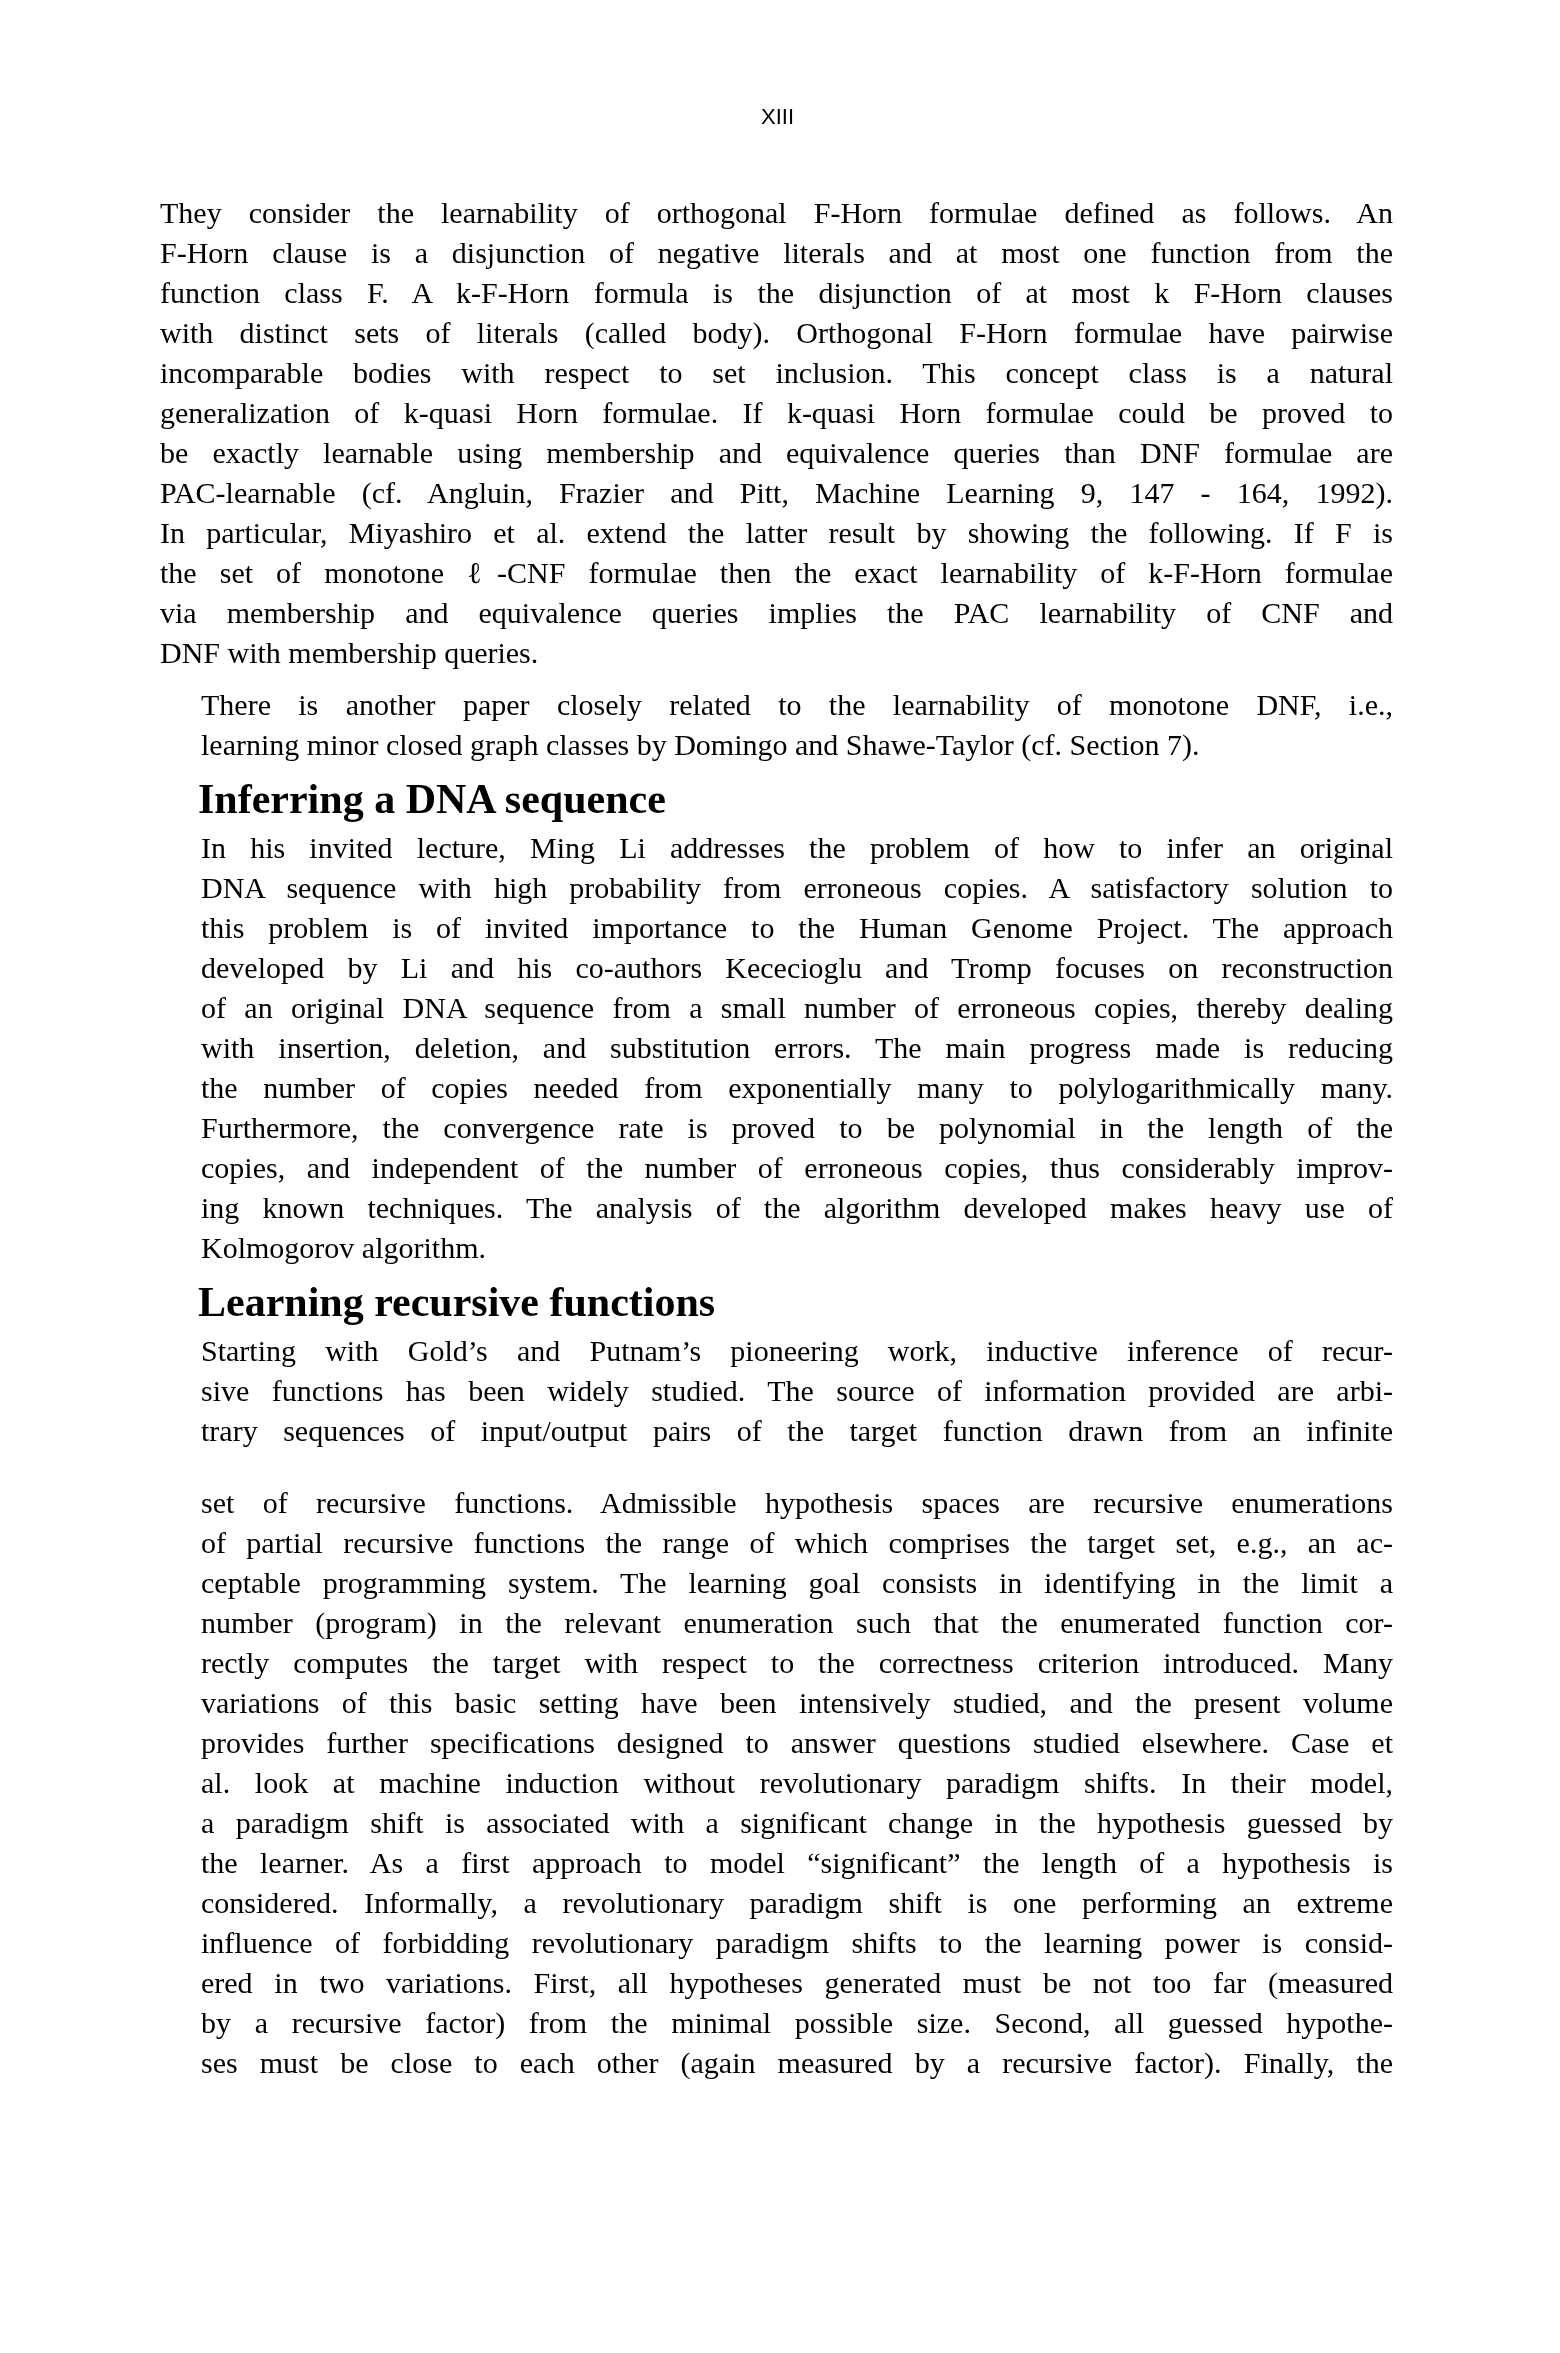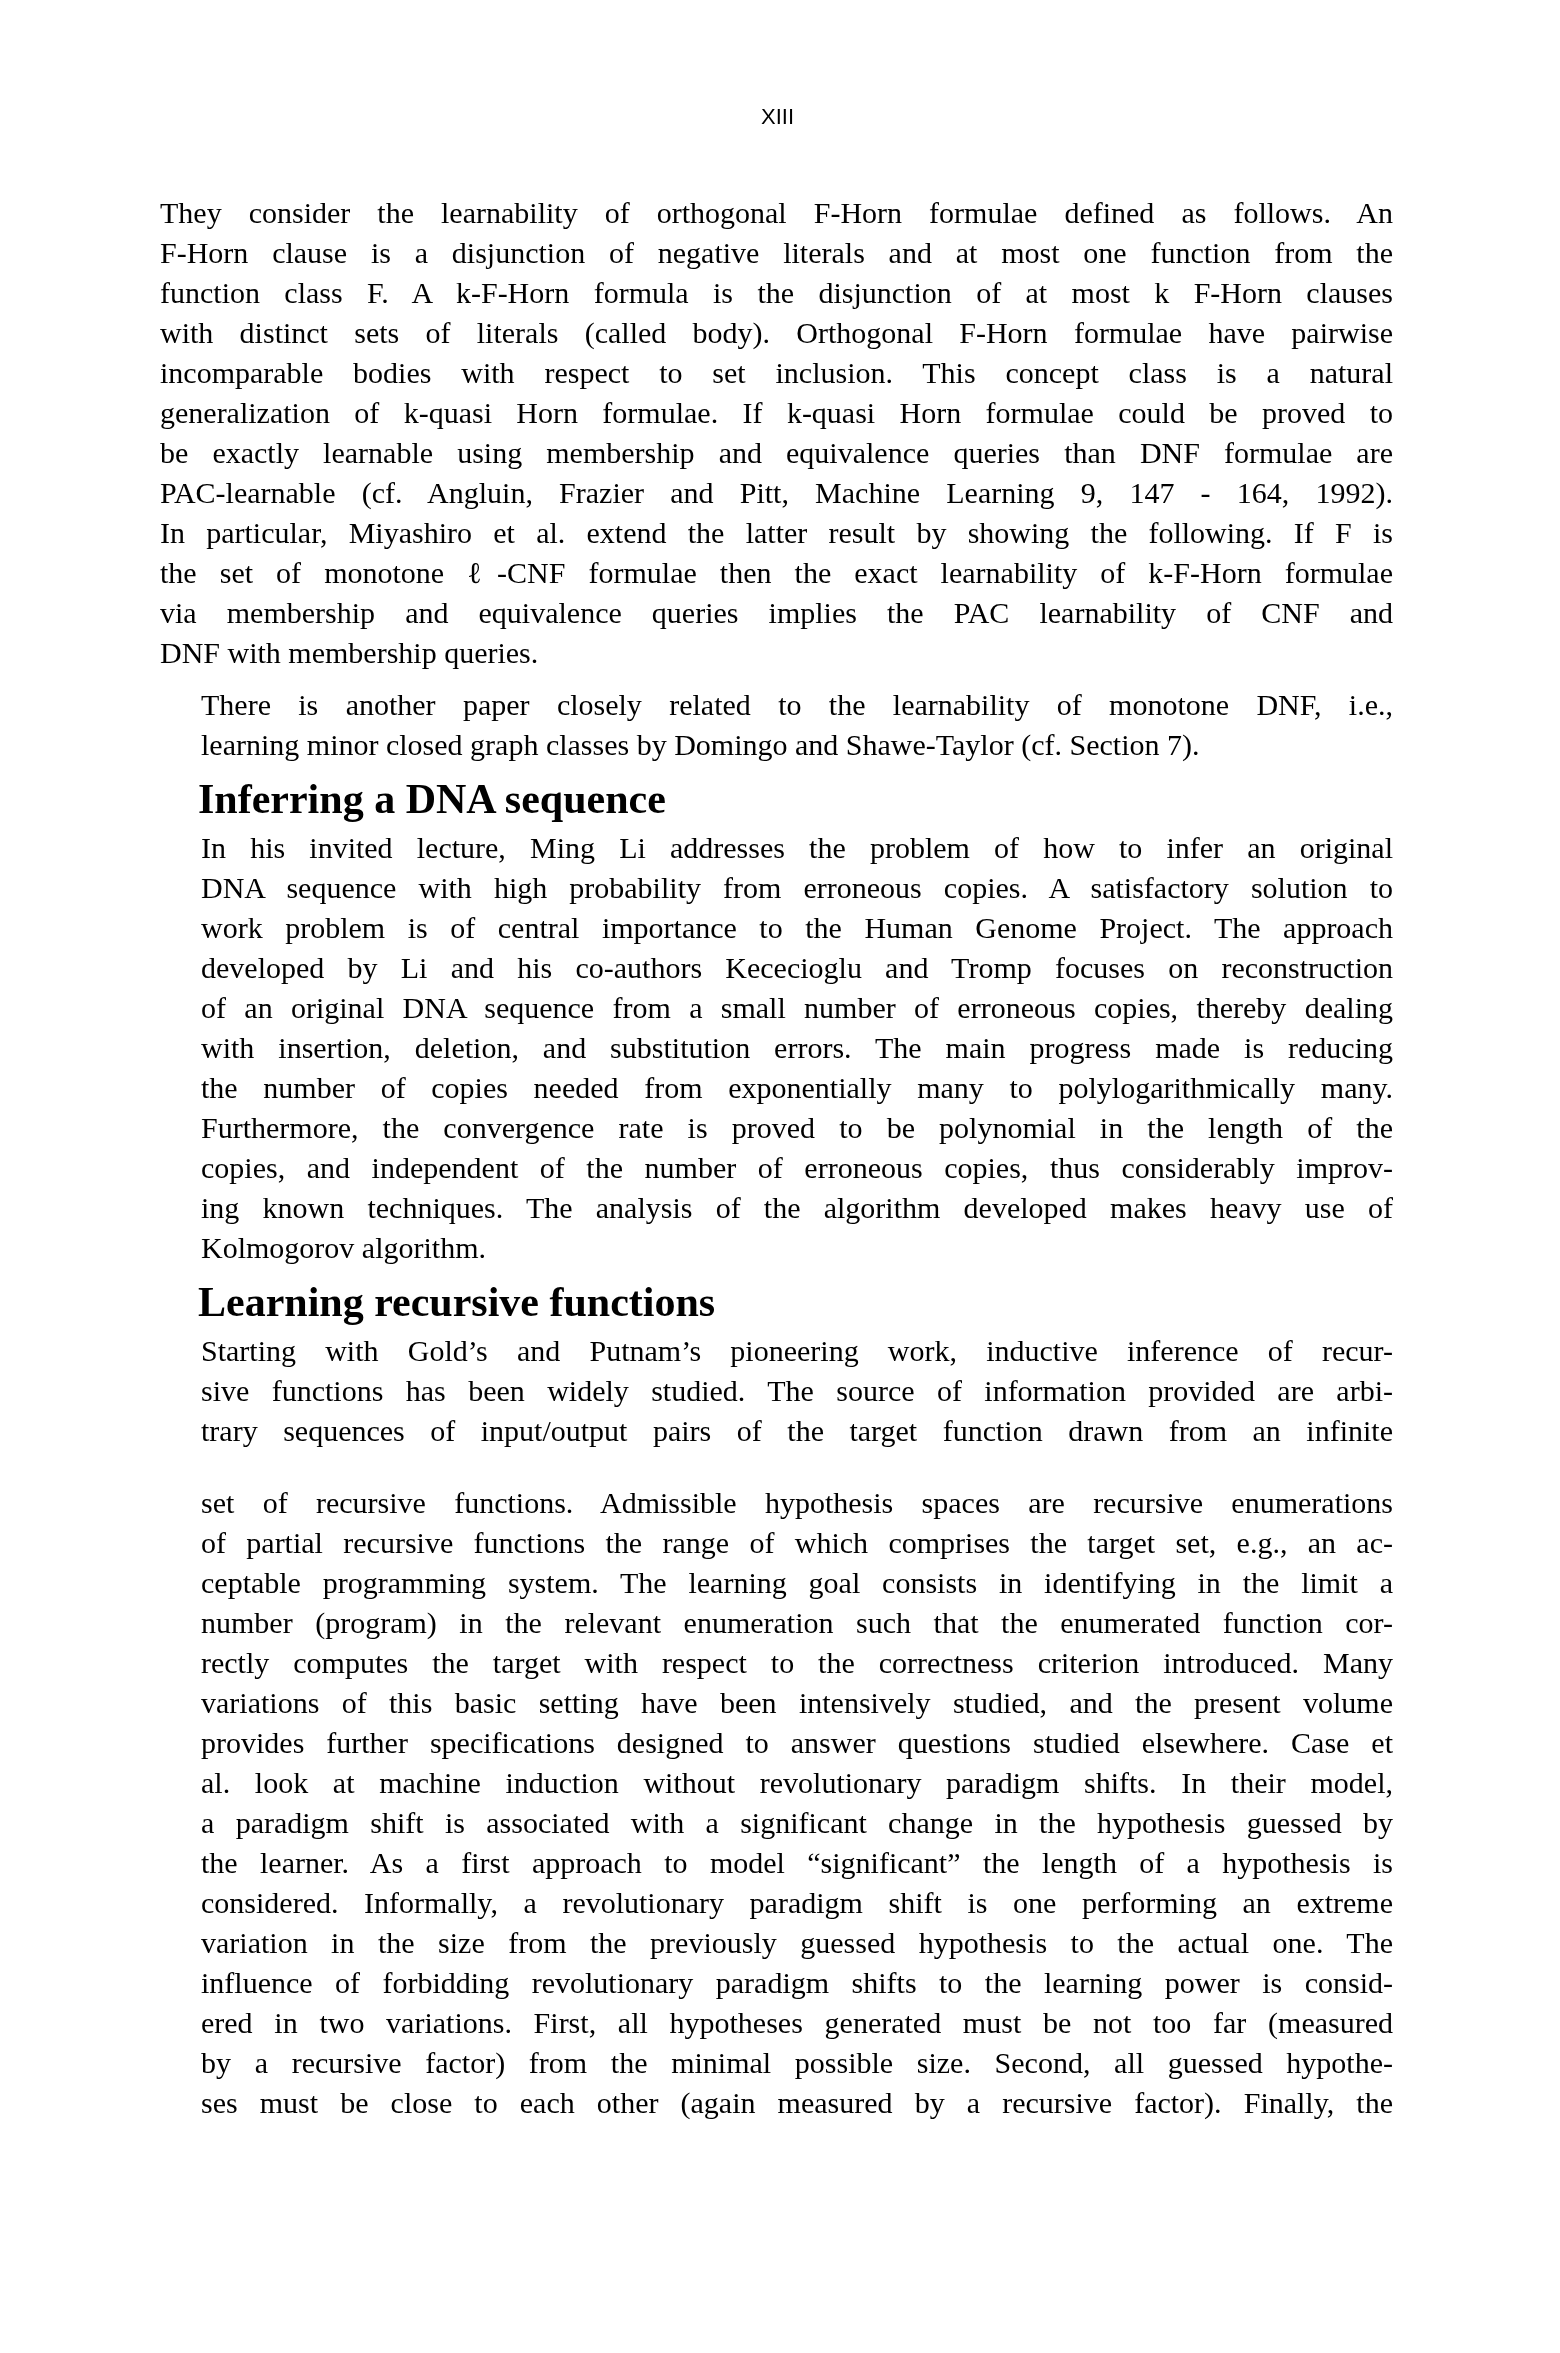--- a/index.html
+++ b/index.html
@@ -77,21 +77,21 @@
       <span class="line" style="display: block;">There is another paper closely related to the learnability of monotone DNF, i.e.,</span>
       <span class="line last" style="display: block;">learning minor closed graph classes by Domingo and Shawe-Taylor (cf. Section 7).</span>
     </p>
   </div>
 
   <div>
     <div class="heading">Inferring a DNA sequence</div>
     <p class="para indent">
       <span class="line" style="display: block;">In his invited lecture, Ming Li addresses the problem of how to infer an original</span>
       <span class="line" style="display: block;">DNA sequence with high probability from erroneous copies.  A satisfactory solution to</span>
-      <span class="line" style="display: block;">work problem is of central importance to the Human Genome Project. The approach</span>
+      <span class="line" style="display: block;">this problem is of invited importance to the Human Genome Project. The approach</span>
       <span class="line" style="display: block;">developed by Li and his co-authors Kececioglu and Tromp focuses on reconstruction</span>
       <span class="line" style="display: block;">of an original DNA sequence from a small number of erroneous copies, thereby dealing</span>
       <span class="line" style="display: block;">with insertion, deletion, and substitution errors.  The main progress made is reducing</span>
       <span class="line" style="display: block;">the number of copies needed from exponentially many to polylogarithmically many.</span>
       <span class="line" style="display: block;">Furthermore, the convergence rate is proved to be polynomial in the length of the</span>
       <span class="line" style="display: block;">copies, and independent of the number of erroneous copies, thus considerably improv-</span>
       <span class="line" style="display: block;">ing known techniques.  The analysis of the algorithm developed makes heavy use of</span>
       <span class="line last" style="display: block;">Kolmogorov algorithm.</span>
     </p>
   </div>
@@ -106,21 +106,20 @@
       <span class="line" style="display: block;">of partial recursive functions the range of which comprises the target set, e.g., an ac-</span>
       <span class="line" style="display: block;">ceptable programming system. The learning goal consists in identifying in the limit a</span>
       <span class="line" style="display: block;">number (program) in the relevant enumeration such that the enumerated function cor-</span>
       <span class="line" style="display: block;">rectly computes the target with respect to the correctness criterion introduced. Many</span>
       <span class="line" style="display: block;">variations of this basic setting have been intensively studied, and the present volume</span>
       <span class="line" style="display: block;">provides further specifications designed to answer questions studied elsewhere. Case et</span>
       <span class="line" style="display: block;">al. look at machine induction without revolutionary paradigm shifts.  In their model,</span>
       <span class="line" style="display: block;">a paradigm shift is associated with a significant change in the hypothesis guessed by</span>
       <span class="line" style="display: block;">the learner.  As a first approach to model “significant” the length of a hypothesis is</span>
       <span class="line" style="display: block;">considered. Informally, a revolutionary paradigm shift is one performing an extreme</span>
-      <span class="line" style="display: block;">variation in the size from the previously guessed hypothesis to the actual one.  The</span>
       <span class="line" style="display: block;">influence of forbidding revolutionary paradigm shifts to the learning power is consid-</span>
       <span class="line" style="display: block;">ered in two variations. First, all hypotheses generated must be not too far (measured</span>
       <span class="line" style="display: block;">by a recursive factor) from the minimal possible size.  Second, all guessed hypothe-</span>
       <span class="line" style="display: block;">ses must be close to each other (again measured by a recursive factor).  Finally, the</span>
     </p>
   </div>
 
 </div>
 
 

